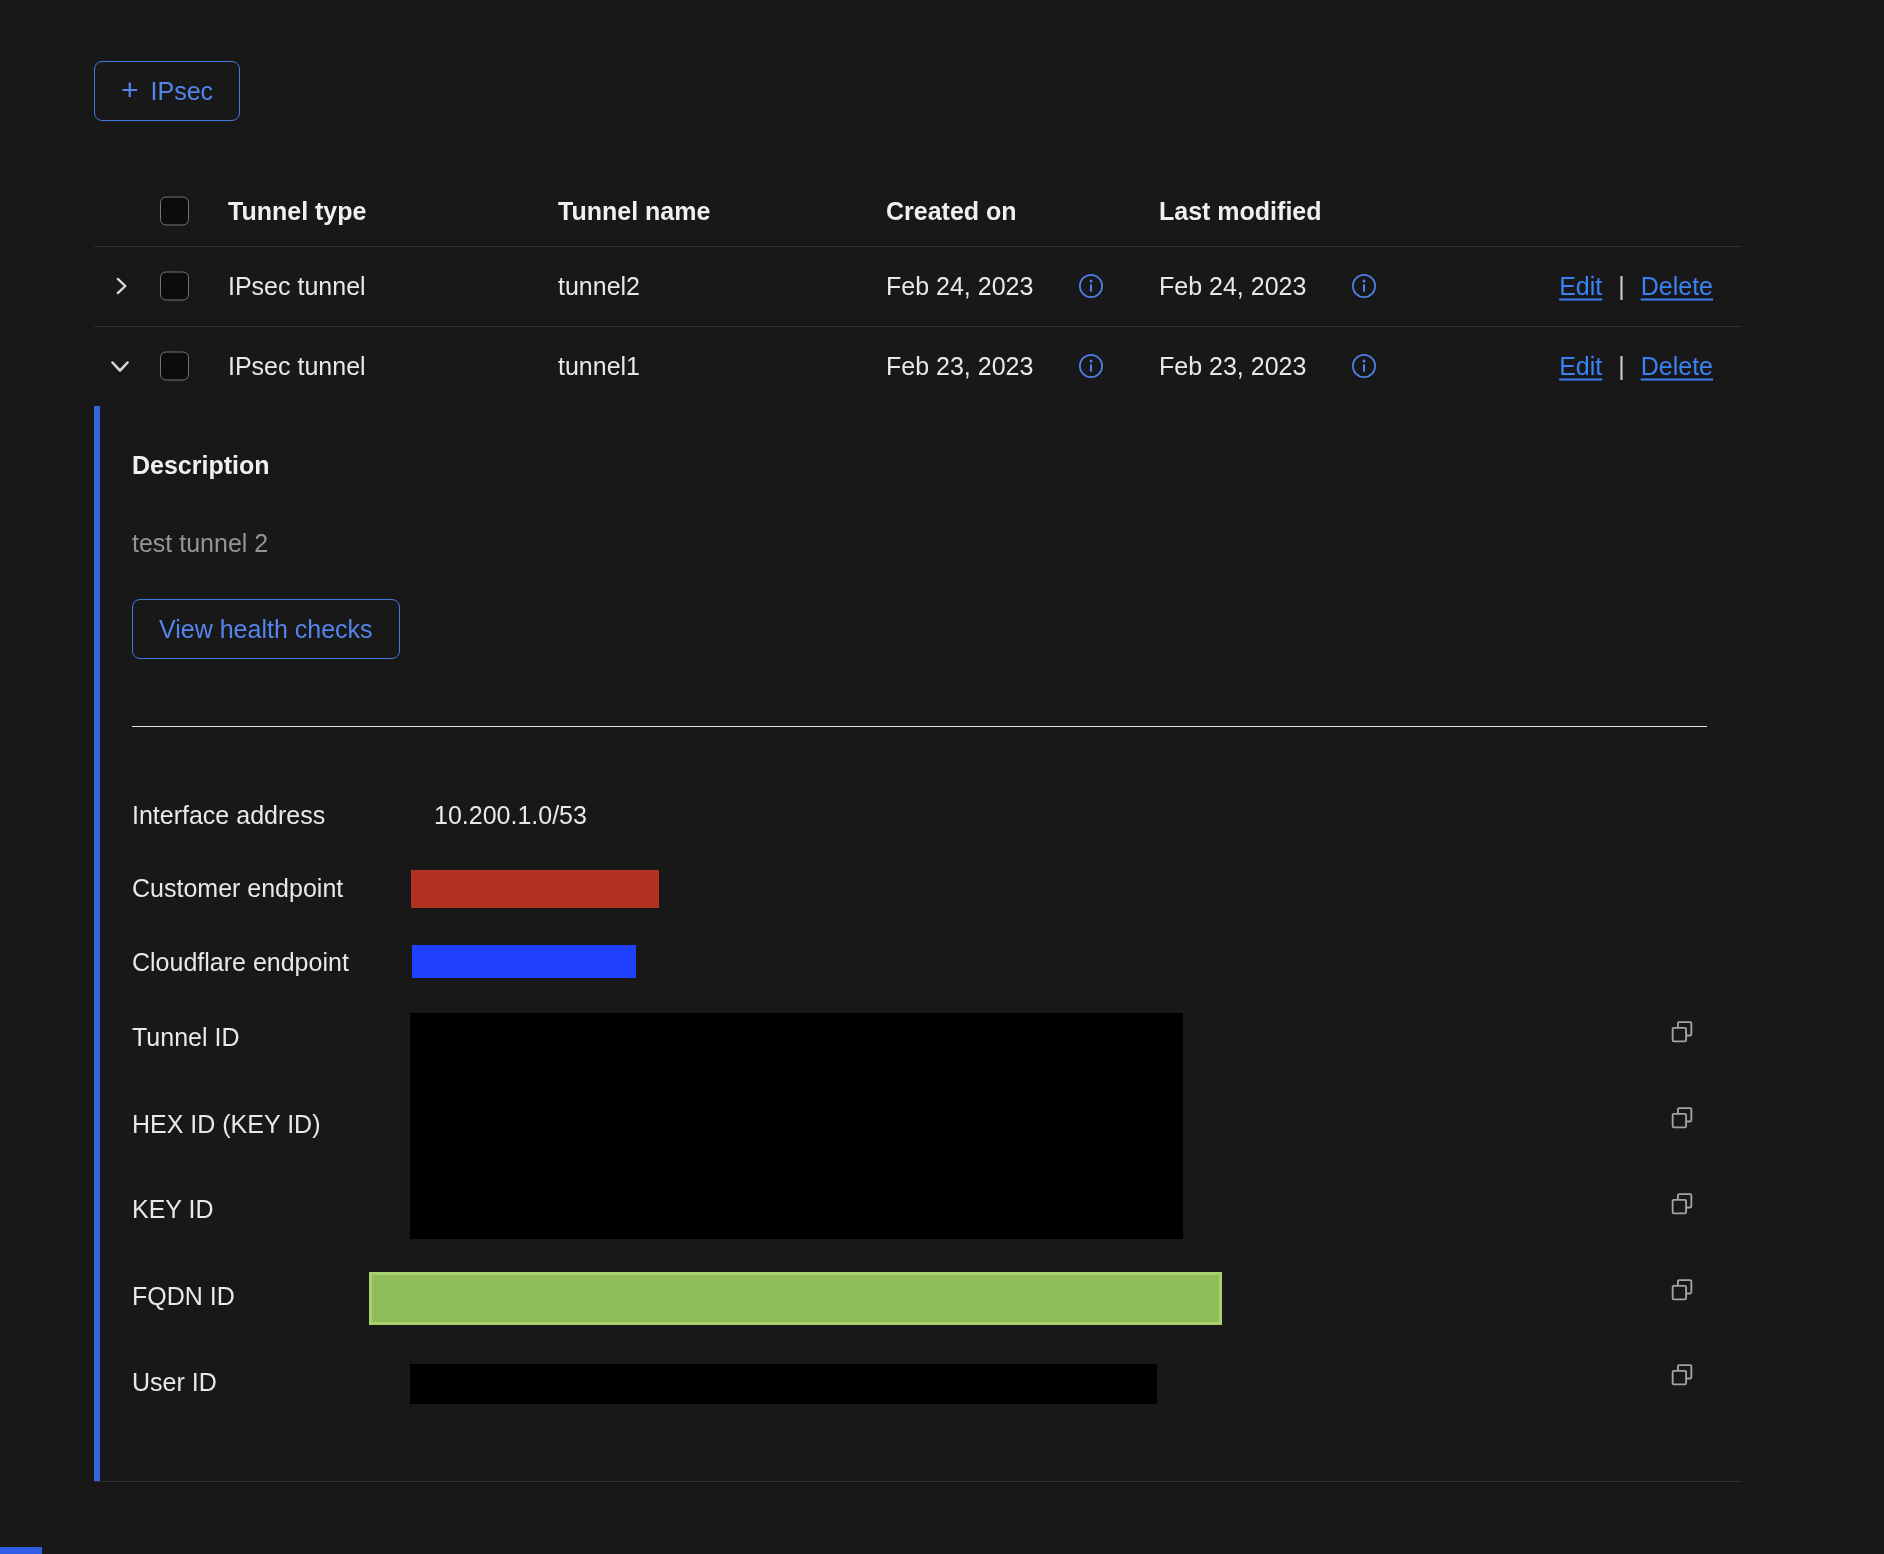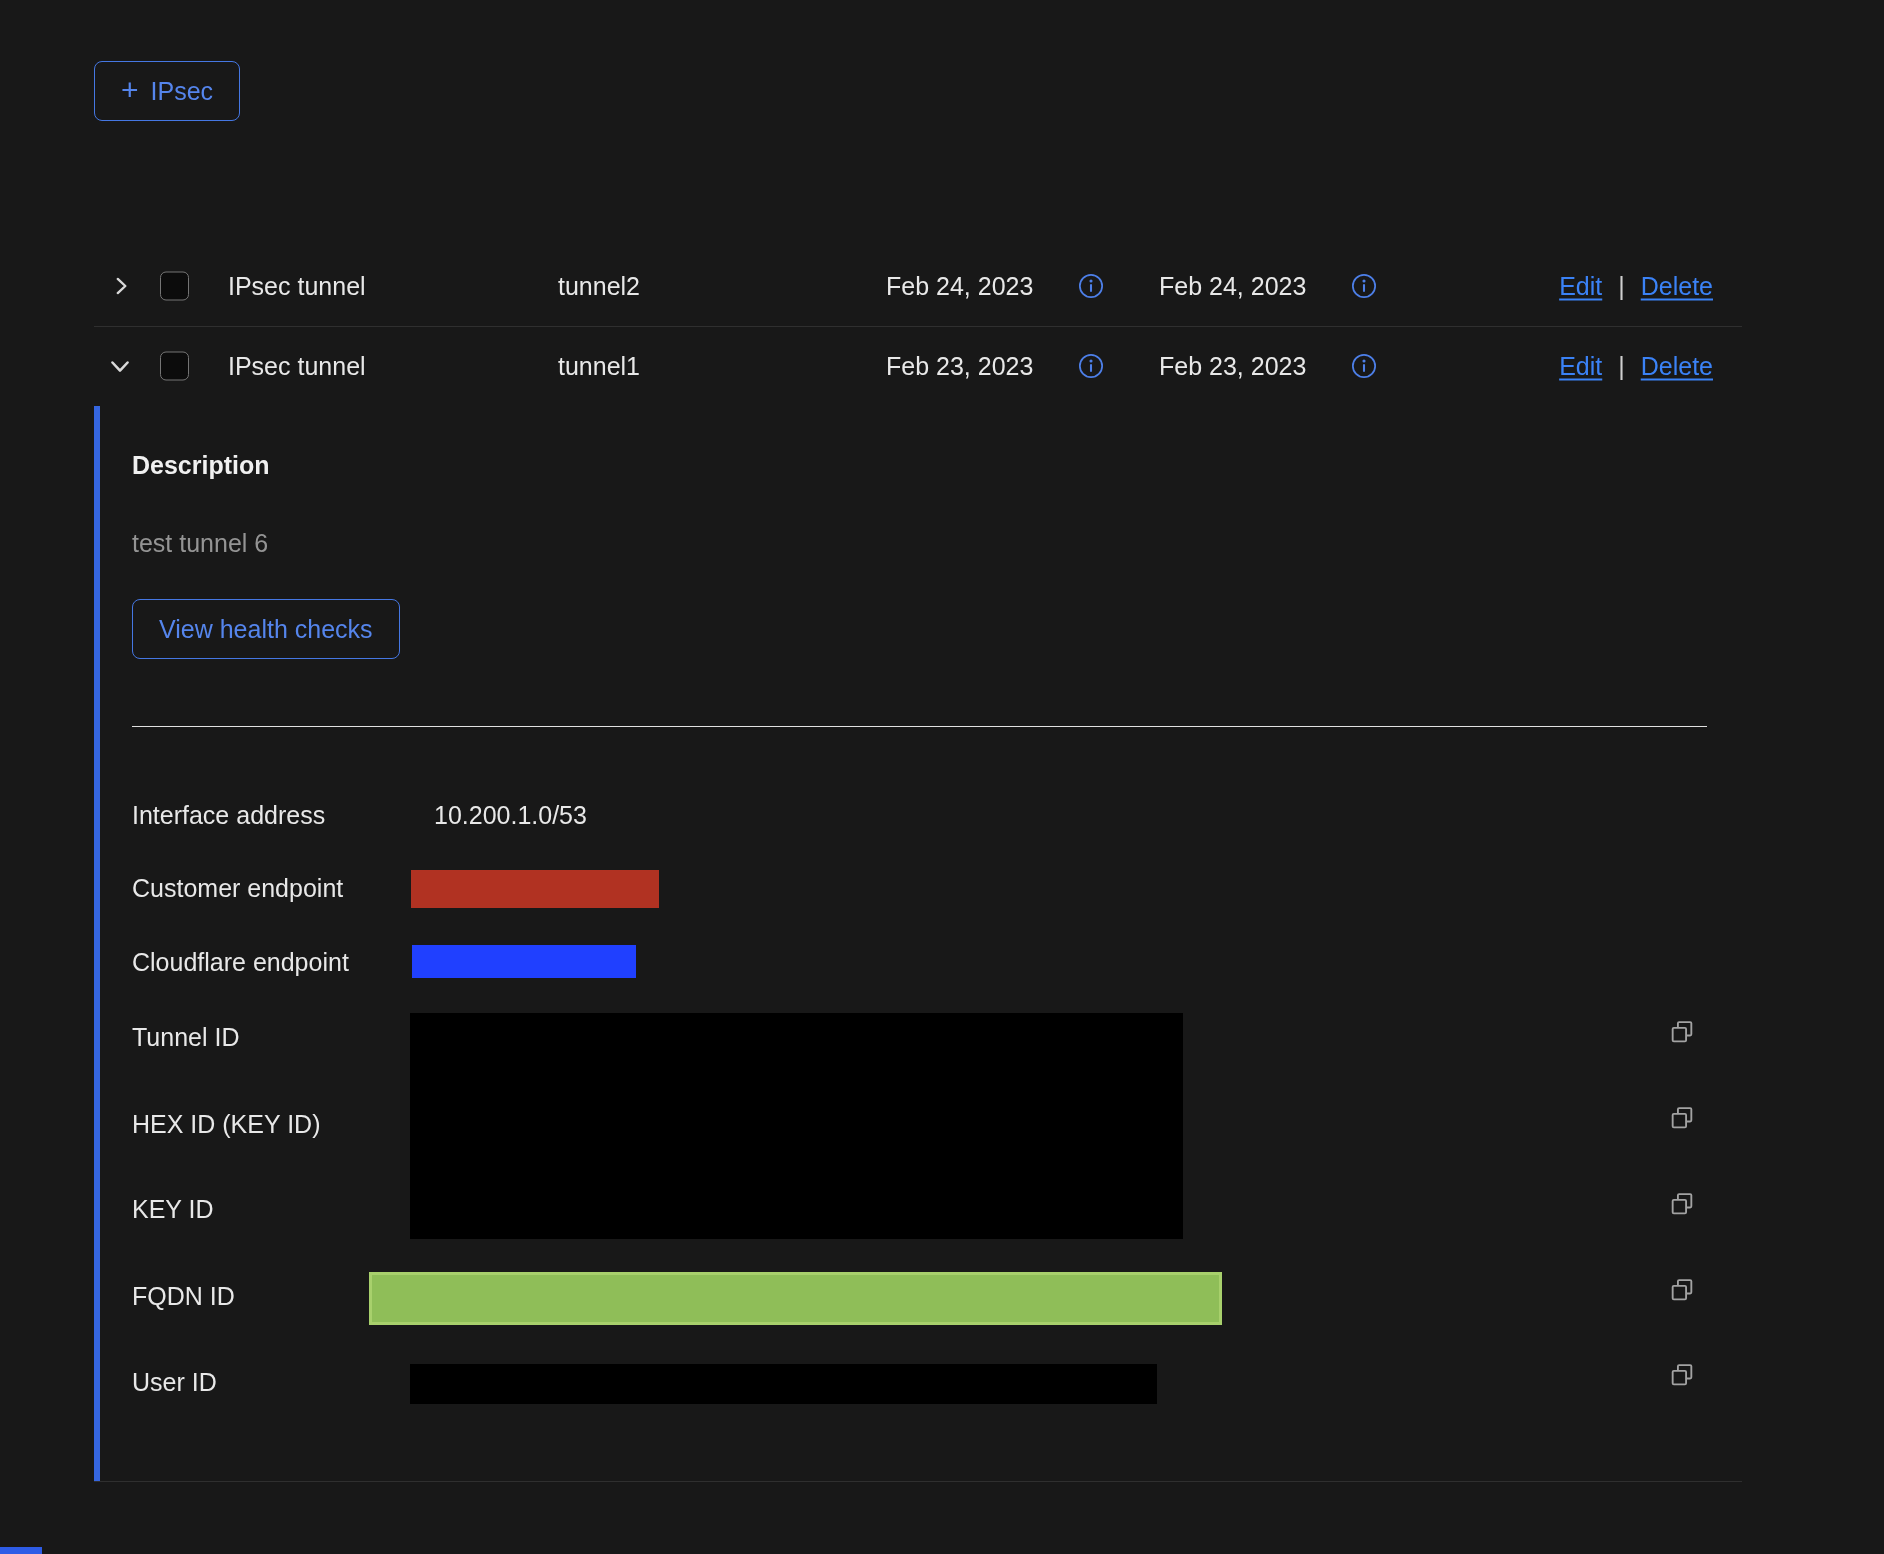--- a/index.html
+++ b/index.html
@@ -47,20 +47,27 @@
 </head>
 <body>
 
 <div class="page">
 
   <button class="btn-outline" style="position:absolute;left:94px;top:61px;">
     <span class="plus-glyph">+</span>
     <span>IPsec</span>
   </button>
 
+  <div class="thead">
+    <span class="checkbox" style="left:66px"></span>
+    <span class="cell hdr" style="left:134px">Tunnel type</span>
+    <span class="cell hdr" style="left:464px">Tunnel name</span>
+    <span class="cell hdr" style="left:792px">Created on</span>
+    <span class="cell hdr" style="left:1065px">Last modified</span>
+  </div>
 
   <div class="trow" style="top:246px">
     <span class="chev" style="left:14px">
       <svg width="26" height="26" viewBox="0 0 24 24" fill="none">
           <polyline points="9 5.5 16 12 9 18.5" stroke="#d9d9d9" stroke-width="2.2" stroke-linecap="round" stroke-linejoin="round"></polyline>
         </svg>
     </span>
     <span class="checkbox" style="left:66px"></span>
     <span class="cell" style="left:134px">IPsec tunnel</span>
     <span class="cell" style="left:464px">tunnel2</span>
@@ -116,21 +123,21 @@
       <span class="link">Edit</span>
       <span class="pipe">|</span>
       <span class="link">Delete</span>
     </span>
   </div>
 
   <div class="panel">
     <div class="accentbar"></div>
 
     <div class="p-abs desc-label" style="left:38px;top:45px">Description</div>
-    <div class="p-abs muted" style="left:38px;top:123px">test tunnel 6</div>
+    <div class="p-abs muted" style="left:38px;top:123px">test tunnel 2</div>
 
     <button class="btn-outline" style="position:absolute;left:38px;top:193px;">
       <span>View health checks</span>
     </button>
 
     <div class="divider"></div>
 
     <div class="p-abs" style="left:38px;top:395px">Interface address</div>
     <div class="p-abs" style="left:340px;top:395px">10.200.1.0/53</div>
 

